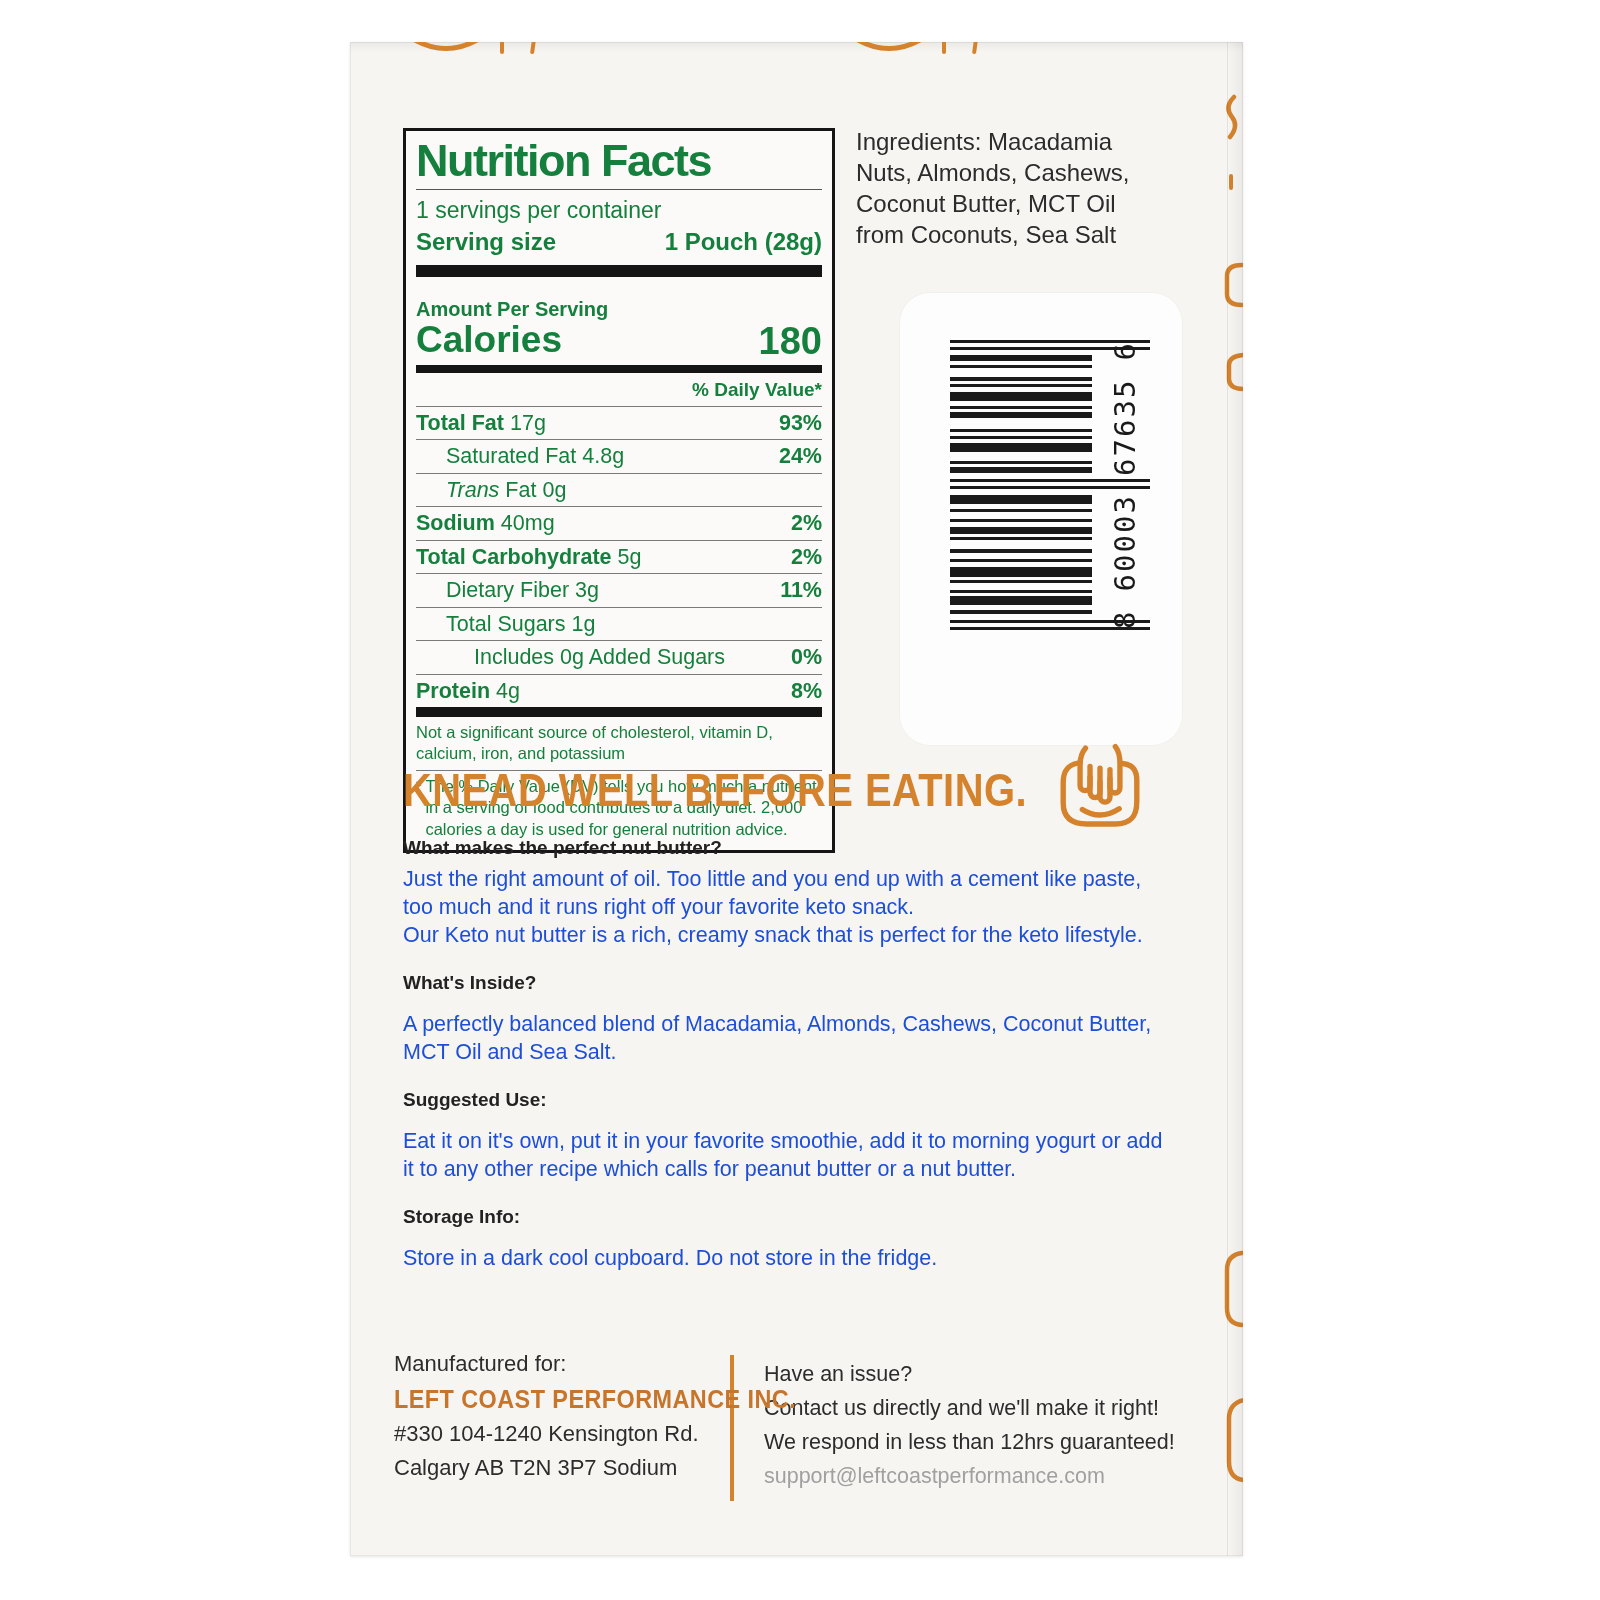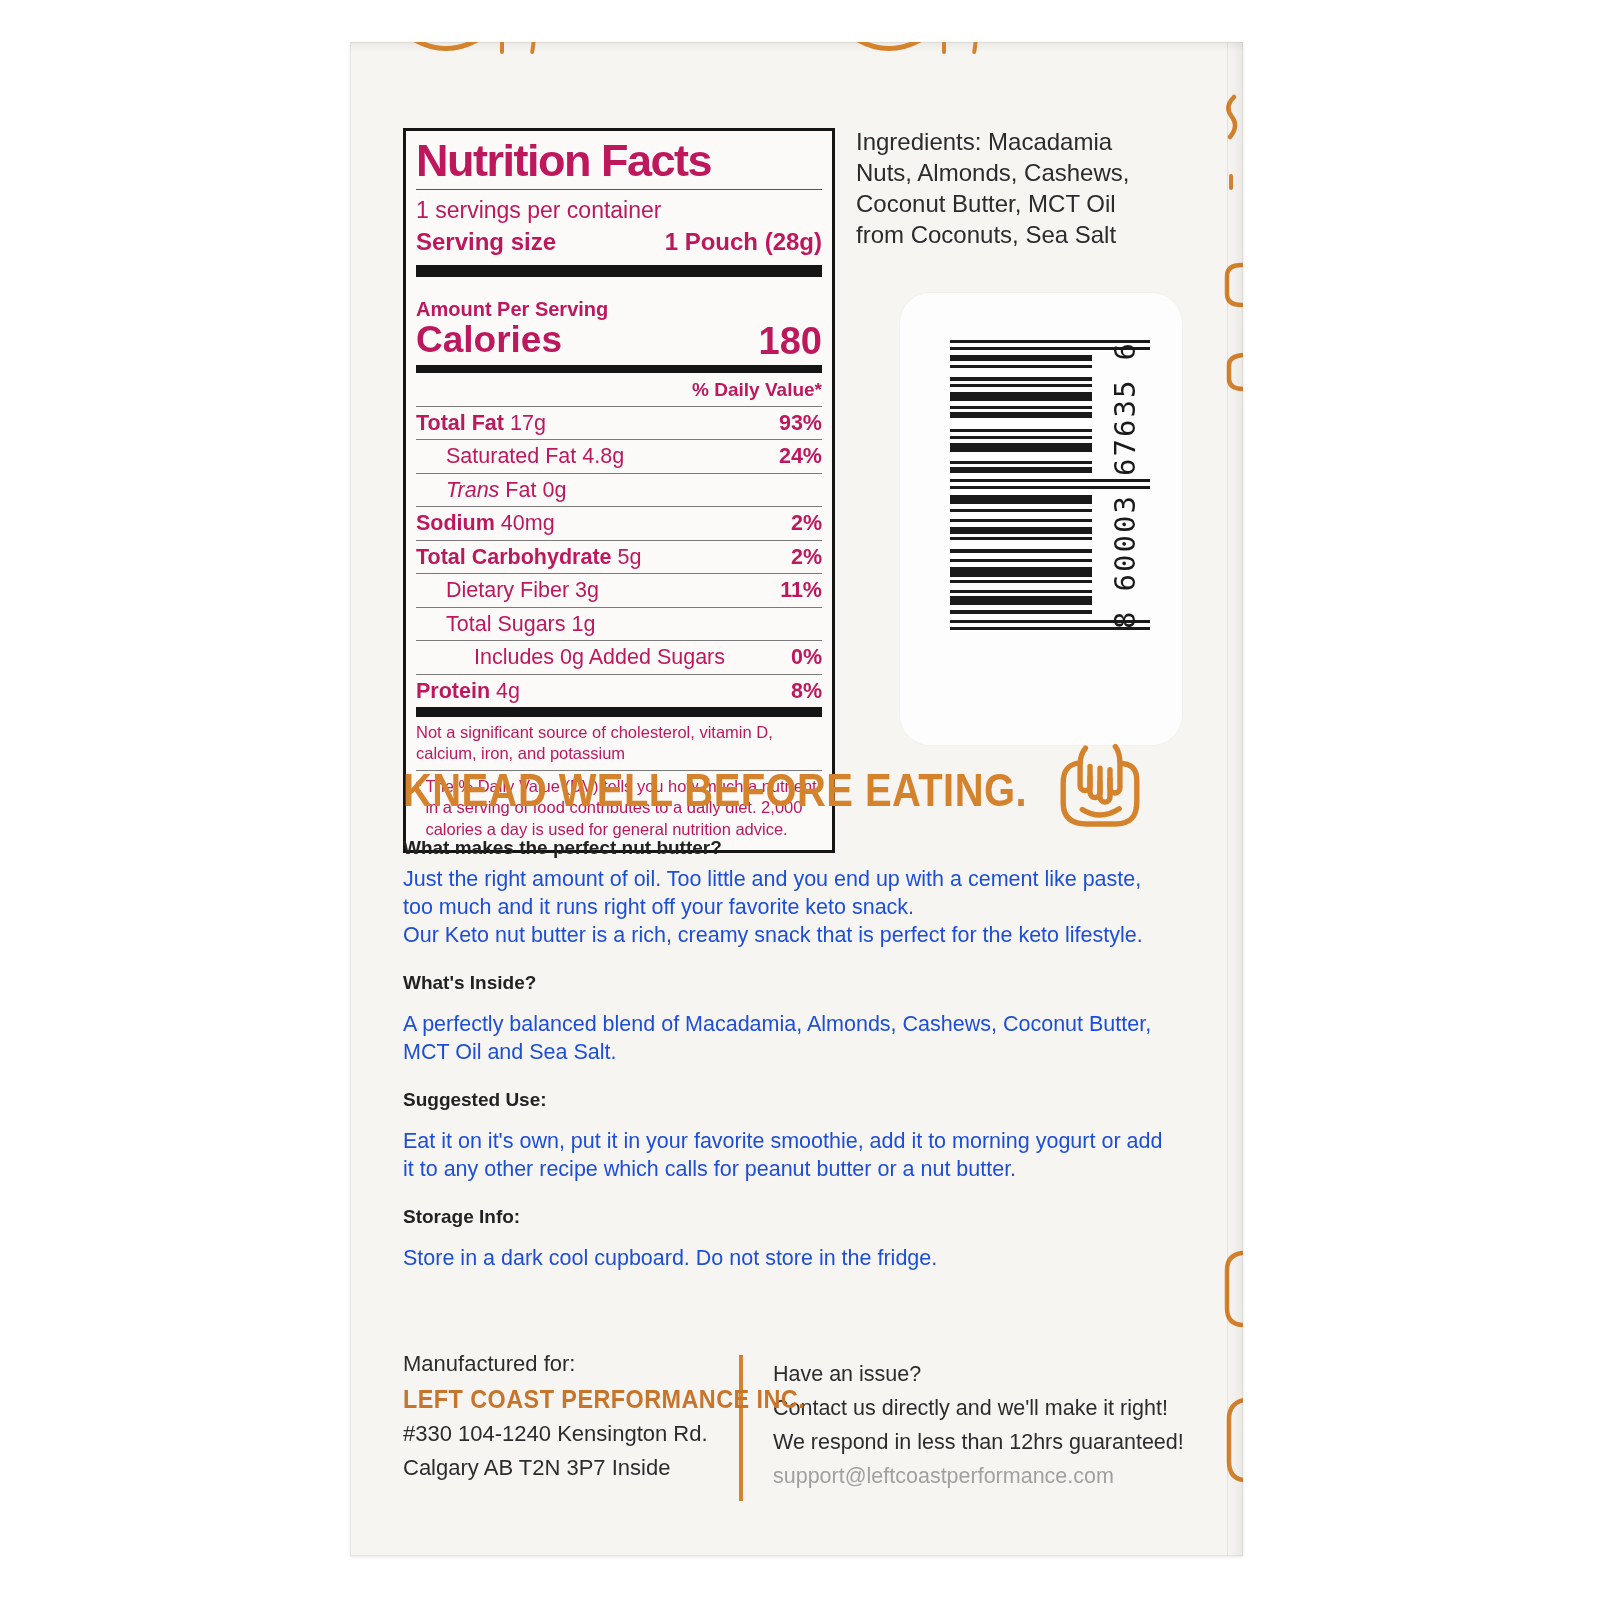--- a/index.html
+++ b/index.html
@@ -11,21 +11,21 @@
          background:#f6f5f2; overflow:hidden;
          box-shadow: inset 0 0 0 1px rgba(0,0,0,0.06), 0 1px 3px rgba(0,0,0,0.10); }
   .fold-line   { position:absolute; right:15px; top:0; bottom:0; width:1px; background:rgba(0,0,0,0.08); }
   .edge-shade  { position:absolute; right:0; top:0; bottom:0; width:15px;
                  background:linear-gradient(to right, rgba(0,0,0,0) , rgba(0,0,0,0.05)); }
   .edge-shade-top { position:absolute; left:0; right:0; top:0; height:10px;
                  background:linear-gradient(to bottom, rgba(0,0,0,0.05), rgba(0,0,0,0)); }
 
   
   .nf { position:absolute; left:53px; top:86px; width:432px; box-sizing:border-box;
-        background:#fbfaf8; border:3px solid #151515; padding:6px 10px 8px; color:#be185d; }
+        background:#fbfaf8; border:3px solid #151515; padding:6px 10px 8px; color:#15803d; }
   .nf-title { font-size:45px; font-weight:bold; letter-spacing:-1.5px; line-height:1.08;
               border-bottom:1px solid #555; padding-bottom:3px; }
   .nf-servings { font-size:23px; padding:7px 0 2px; }
   .nf-serving-row { display:flex; justify-content:space-between; font-weight:bold; font-size:24px; padding:2px 0 9px; }
   .nf-bar { background:#151515; height:12px; }
   .nf-bar.mid { height:8px; }
   .nf-bar.thick { height:10px; }
   .nf-amount { font-weight:bold; font-size:20px; padding-top:21px; }
   .nf-cal-row { display:flex; justify-content:space-between; align-items:flex-end; padding:0 0 7px; }
   .nf-cal-label { font-size:37px; font-weight:bold; line-height:1; }
@@ -68,21 +68,21 @@
   .hand-icon { position:absolute; left:704px; top:700px; width:92px; height:92px; }
 
   
   .sections { position:absolute; left:53px; top:795px; width:766px; }
   .section { margin-bottom:23px; }
   .section h3 { margin:0 0 6px; font-size:19px; font-weight:bold; color:#222; }
   .section.gap-after-head h3 { margin-bottom:16px; }
   .section p { margin:0; font-size:21.5px; line-height:28px; color:#1d4ed8; }
 
   
-  .footer { position:absolute; left:53px; top:1305px; width:796px; display:flex; }
+  .footer { position:absolute; left:44px; top:1305px; width:796px; display:flex; }
   .mfg { width:318px; }
   .mfg-label { font-size:22px; line-height:34px; color:#2c2c2c; }
   .mfg-company { font-size:26px; font-weight:bold; color:#c8752c; letter-spacing:0.5px;
                  white-space:nowrap; transform:scaleX(0.9); transform-origin:left center; line-height:36px; }
   .mfg-addr { font-size:22px; line-height:34px; color:#2c2c2c; }
   .footer-divider { width:4px; height:146px; background:#d5822d; margin:8px 30px 0 18px; }
   .issue { padding-top:10px; }
   .issue div { font-size:21.5px; line-height:34px; color:#2c2c2c; }
   .issue .email { color:#a0a0a0; }
 
@@ -234,21 +234,21 @@
         <h3>Storage Info:</h3>
         <p>Store in a dark cool cupboard. Do not store in the fridge.</p>
       </div>
     </div>
 
     <div class="footer">
       <div class="mfg">
         <div class="mfg-label">Manufactured for:</div>
         <div class="mfg-company">LEFT COAST PERFORMANCE INC.</div>
         <div class="mfg-addr">#330 104-1240 Kensington Rd.</div>
-        <div class="mfg-addr">Calgary AB T2N 3P7 Inside</div>
+        <div class="mfg-addr">Calgary AB T2N 3P7 Sodium</div>
       </div>
       <div class="footer-divider"></div>
       <div class="issue">
         <div>Have an issue?</div>
         <div>Contact us directly and we'll make it right!</div>
         <div>We respond in less than 12hrs guaranteed!</div>
         <div class="email">support@leftcoastperformance.com</div>
       </div>
     </div>
 

